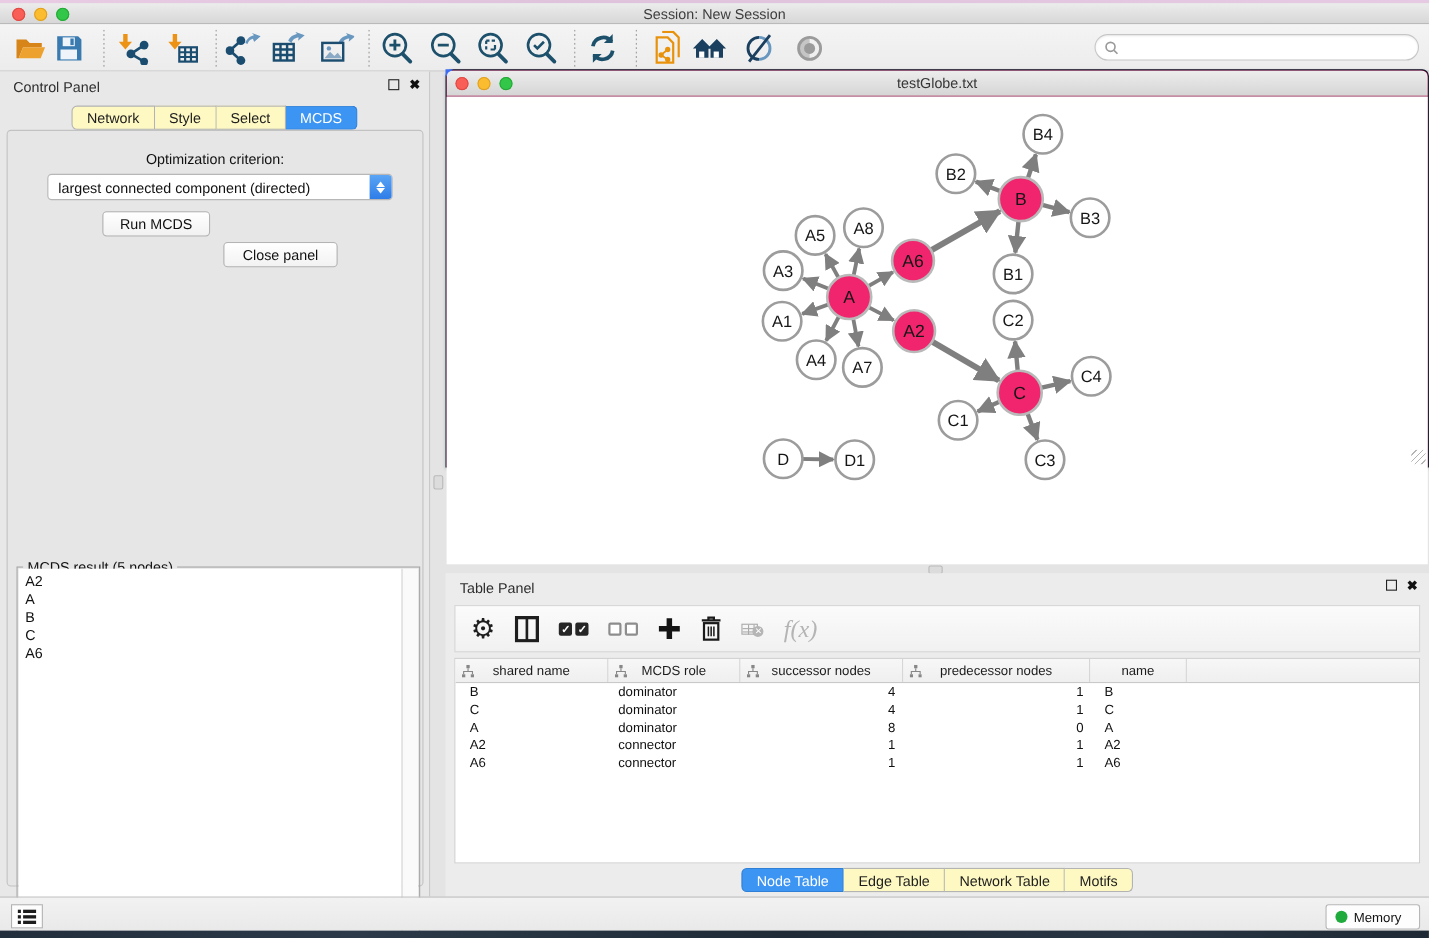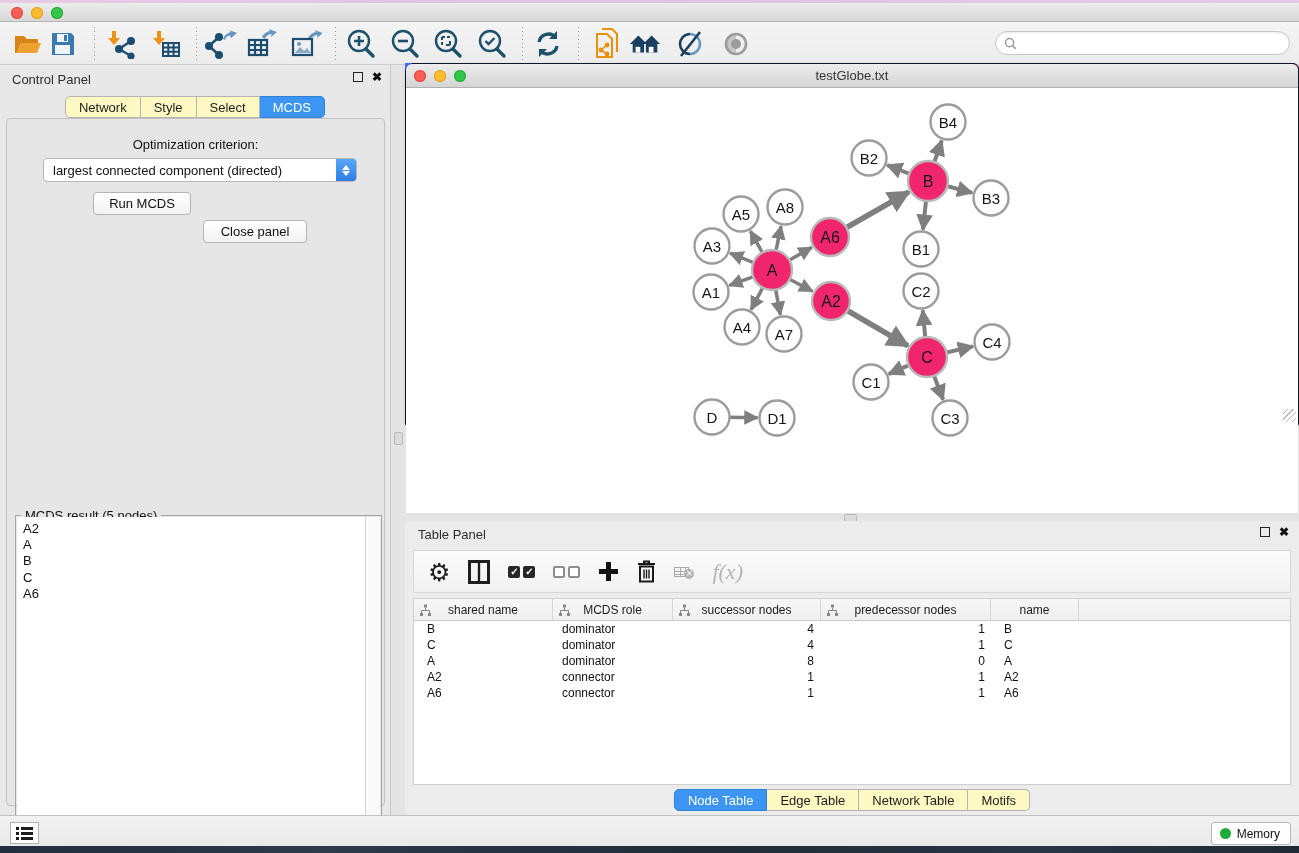--- a/index.html
+++ b/index.html
@@ -141,41 +141,42 @@
   .td.c3 { text-align:right; padding-right:6px; }
   .td.c4 { padding-left:13px; }
 
   .tp-tabs { position:absolute; left:0; right:0; top:268px; display:flex; justify-content:center; }
 
   
   .statusbar { position:absolute; left:0; top:815px; width:1299px; height:31px;
                background:linear-gradient(#f2f2f2,#e9e9e9); border-top:1px solid #c2c2c2; }
   .list-btn { position:absolute; left:10px; top:6px; width:29px; height:22px; background:#fdfdfd;
               border:1px solid #b2b2b2; display:flex; align-items:center; justify-content:center; }
-  .memory-btn { position:absolute; right:8px; top:6px; height:23px; padding:0 10px 0 8px;
+  .memory-btn { position:absolute; right:8px; top:6px; height:23px; padding:0 16px 0 8px;
                 background:#fdfdfd; border:1px solid #b7b7b7; border-radius:3px;
                 display:flex; align-items:center; gap:6px; }
   .memdot { width:11px; height:11px; border-radius:50%; background:#1faa3c; }
   .memory-btn span { font-size:12px; color:#111; }
   .wall-bottom { position:absolute; left:0; top:846px; width:1299px; height:7px;
      background:linear-gradient(90deg,#232e3c,#2c3a49 25%,#202b37 55%,#2a3644 80%,#1f2935); }
 </style>
 </head>
 <body>
 
 <div class="screen">
 
   <div class="wall-top"></div>
 
   <div class="titlebar">
     <div class="lights">
       <div class="light red"></div>
       <div class="light yellow"></div>
       <div class="light green"></div>
     </div>
+    <div class="title">Session: New Session</div>
   </div>
 
   <div class="toolbar">
     <div class="tbicon" style="left:11px">
       <svg width="30" height="26" viewBox="0 0 30 26">
         <path d="M2 5h9l3 3h11v4H8L4 22H2z" fill="#d78419"></path>
         <path d="M8 12h20l-4 10H4z" fill="#eda12f"></path>
       </svg>
     </div>
     <div class="tbicon" style="left:46px">

